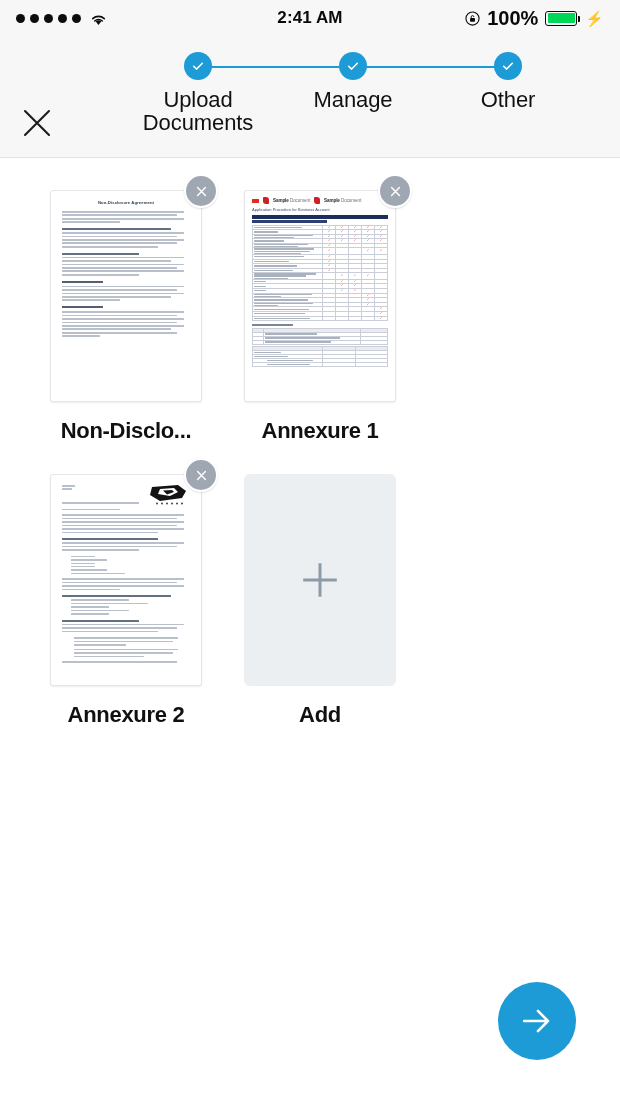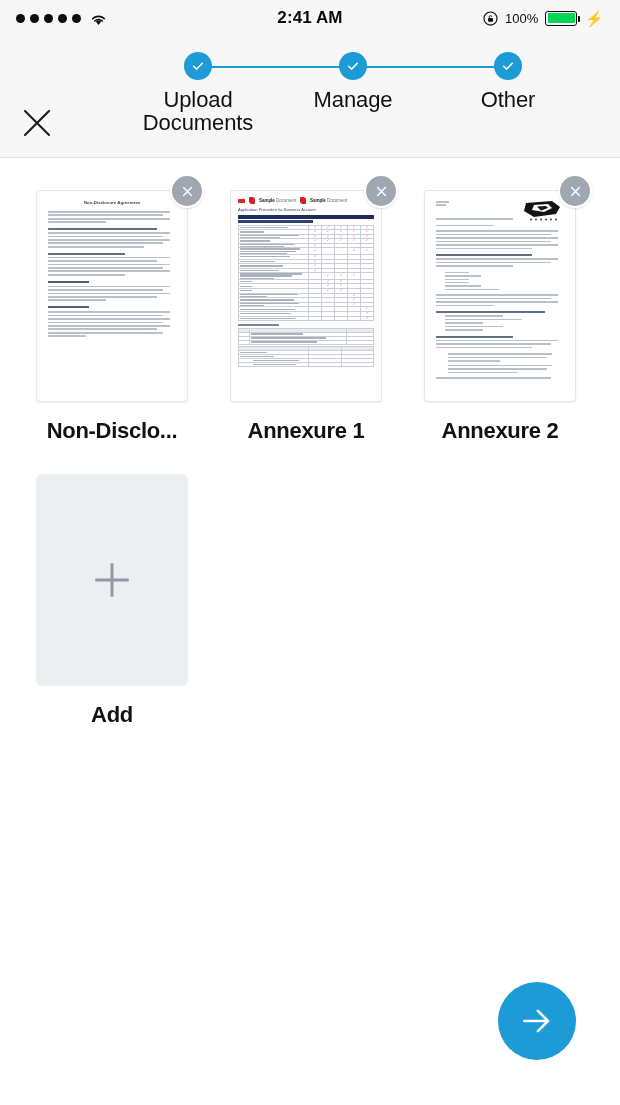--- a/index.html
+++ b/index.html
@@ -22,21 +22,21 @@
   .wifi { width: 17px; height: 13px; position: relative; margin-left: 2px; }
   .sb-center {
     position: absolute; left: 0; right: 0; text-align: center;
     font-size: 17px; font-weight: 600; color: #0a0a0a; letter-spacing: .1px;
   }
   .sb-right {
     margin-left: auto; display: flex; align-items: center; gap: 7px;
     position: relative; z-index: 2;
   }
   .lock-icon { width: 15px; height: 15px; }
-  .pct { font-size: 13px; font-weight: 400; color: #0a0a0a; }
+  .pct { font-size: 20px; font-weight: 700; color: #0a0a0a; }
   .battery { position: relative; width: 32px; height: 15px;
     border: 1px solid #0a0a0a; border-radius: 3px; padding: 1.5px; background: #fff; }
   .battery::after { content: ""; position: absolute; right: -4px; top: 4px;
     width: 2.5px; height: 6px; background: #0a0a0a; border-radius: 0 1px 1px 0; }
   .battery > i { display: block; width: 100%; height: 100%; background: #00d756; border-radius: 1px; }
   .bolt { font-size: 15px; color: #0a0a0a; margin-left: 1px; line-height: 1; }
 
   
   .header {
     position: relative; background: #f7f7f8; height: 122px;
@@ -59,21 +59,21 @@
   .step-line {
     position: absolute; top: 13.5px; height: 2px; background: #1d9bd7; z-index: 1;
   }
   .step-label {
     margin-top: 8px; font-size: 22px; line-height: 23px;
     color: #111; font-weight: 400; letter-spacing: -.1px;
   }
 
   
   .grid {
-    position: absolute; top: 158px; left: 2px; right: 0;
+    position: absolute; top: 158px; left: 16px; right: 0;
     padding: 32px 24px 0 24px;
     display: flex; flex-wrap: wrap; gap: 0 22px;
   }
   .cell { width: 172px; margin-bottom: 30px; }
   .thumb-wrap { position: relative; width: 152px; margin: 0 auto; }
   .thumb {
     width: 152px; height: 212px; background: #fff;
     border: 1px solid #e6e6e8; border-radius: 3px;
     overflow: hidden; position: relative;
     box-shadow: 0 1px 2px rgba(0,0,0,.07);

